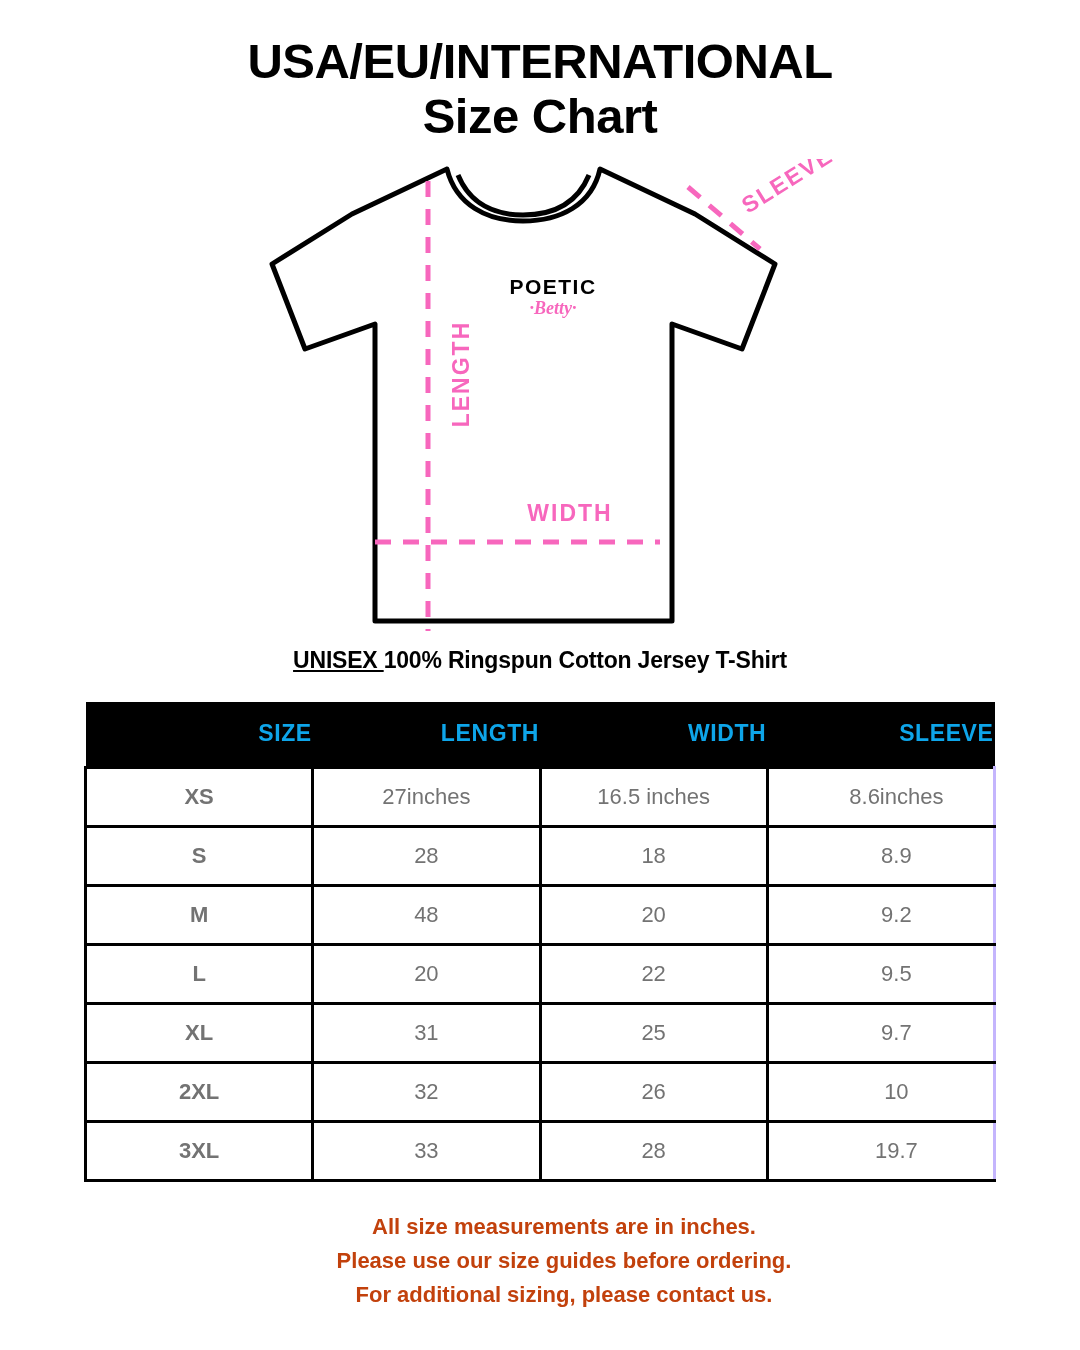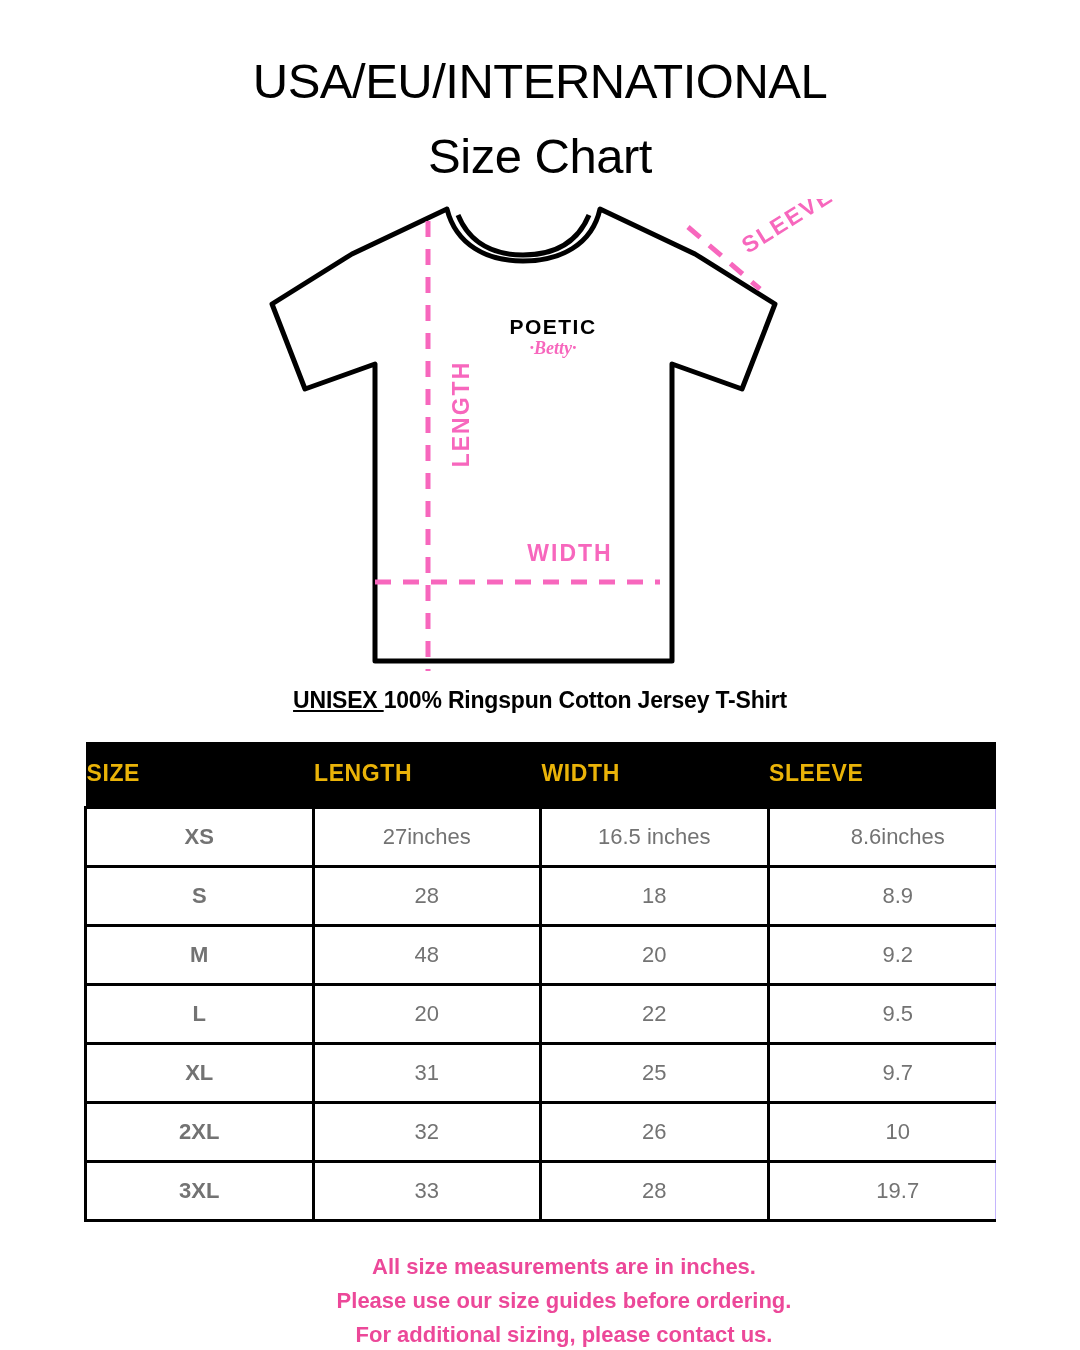--- a/index.html
+++ b/index.html
@@ -23,25 +23,24 @@
     box-sizing: border-box;
   }
 
   
   .title-block {
     padding-top: 34px;
     text-align: center;
   }
   .title-line {
     font-size: 49px;
-    font-weight: normal;
+    font-weight: bold;
     letter-spacing: -0.5px;
     line-height: 1.13;
     color: #000;
-    margin-top: 20px;
   }
 
   
   .diagram {
     position: relative;
     width: 1080px;
     height: 480px;
     margin-top: 14px;
   }
   .diagram svg {
@@ -68,53 +67,53 @@
     margin: 28px auto 0 auto;
     width: 912px;
   }
   table.size-table {
     width: 100%;
     border-collapse: collapse;
     table-layout: fixed;
   }
   table.size-table thead th {
     background: #000000;
-    color: #eab308;
+    color: #0ea5e9;
     font-size: 23px;
     font-weight: bold;
     letter-spacing: 0.6px;
     height: 62px;
-    text-align: left;
+    text-align: right;
     border: none;
   }
   table.size-table tbody td {
     border: 3px solid #000000;
     height: 54px;
     text-align: center;
     font-size: 22px;
     font-weight: normal;
     color: #737373;
   }
   table.size-table tbody td.size-col {
     font-weight: bold;
     font-size: 22px;
   }
   table.size-table tbody tr td:first-child {
     border-left: 3px solid #000;
   }
   table.size-table tbody tr td:last-child {
-    border-right: 1px solid #c4b5fd;
+    border-right: 3px solid #c4b5fd;
     padding-left: 32px;
   }
 
   
   .notes {
     margin-top: 28px;
     text-align: center;
-    color: #ec4899;
+    color: #c2410c;
     padding-left: 48px;
   }
   .notes div {
     font-size: 22px;
     font-weight: bold;
     line-height: 1.55;
   }
 </style>
 </head>
 <body>

